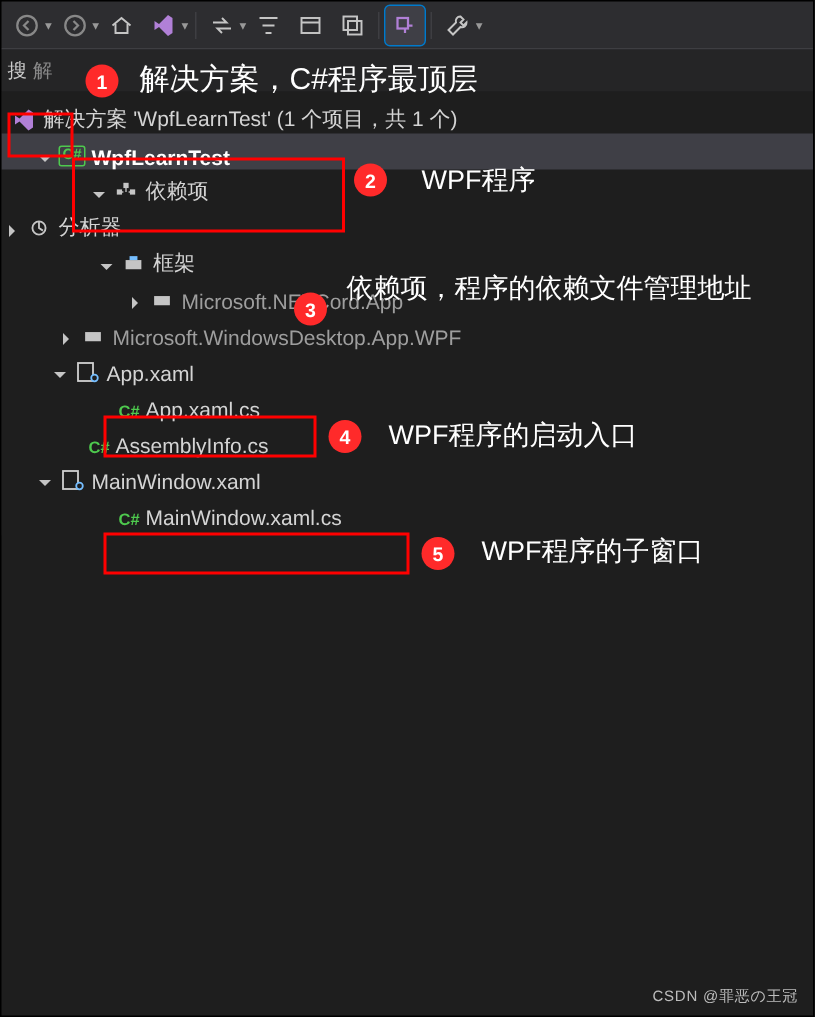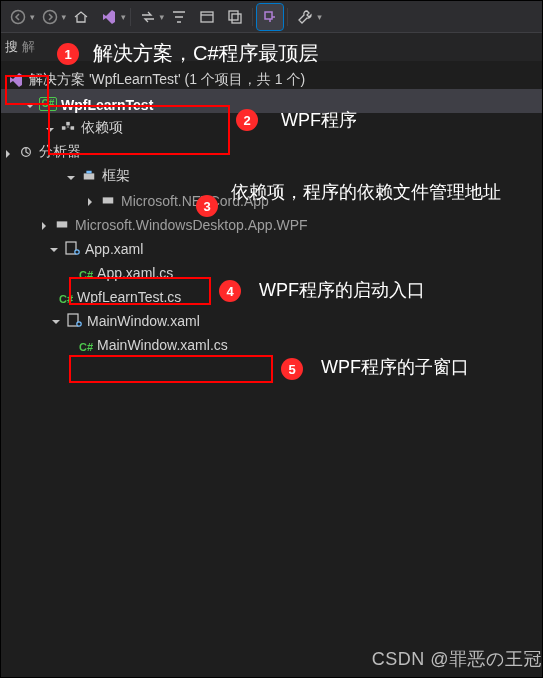--- a/index.html
+++ b/index.html
@@ -147,22 +147,22 @@
     font-size: 18px;
     font-weight: 400;
     line-height: 1.25;
     z-index: 55;
     pointer-events: none;
   }
 
   .watermark {
     position: absolute;
     bottom: 6px;
-    right: 0;
-    font-size: 18px;
+    right: 10px;
+    font-size: 10px;
     color: #bdbdbd;
     letter-spacing: 0.5px;
   }
 </style>
 </head>
 <body>
 
 <div class="toolbar">
   <div class="tool-btn">
     <svg viewBox="0 0 16 16" fill="none" stroke="#888" stroke-width="1.5">
@@ -255,21 +255,21 @@
       <svg viewBox="0 0 10 10" width="10" height="10" fill="#c5c5c5">
           <path d="M1 3l4 4 4-4z"></path>
         </svg>
     </span>
     <span class="icon-box">
         <span class="cs-badge">C#</span>
       </span>
     <span class="row-label bold">WpfLearnTest</span>
   </div>
 
-  <div class="row" style="padding-left:42px">
+  <div class="row" style="padding-left:58px">
     <span class="expander">
       <svg viewBox="0 0 10 10" width="10" height="10" fill="#c5c5c5">
           <path d="M1 3l4 4 4-4z"></path>
         </svg>
     </span>
     <span class="icon-box">
       <svg viewBox="0 0 16 16" width="14" height="14" fill="#c5c5c5">
           <rect x="1" y="6" width="4" height="4"></rect>
           <rect x="11" y="6" width="4" height="4"></rect>
           <rect x="6" y="1" width="4" height="4"></rect>
@@ -330,21 +330,21 @@
         </svg>
     </span>
     <span class="icon-box">
       <svg viewBox="0 0 16 16" width="14" height="14" fill="#c5c5c5">
           <rect x="2" y="5" width="12" height="7"></rect>
         </svg>
     </span>
     <span class="row-label dim">Microsoft.WindowsDesktop.App.WPF</span>
   </div>
 
-  <div class="row" style="padding-left:46px">
+  <div class="row" style="padding-left:32px">
     <span class="expander">
       <svg viewBox="0 0 10 10" width="10" height="10" fill="#c5c5c5">
           <path d="M1 3l4 4 4-4z"></path>
         </svg>
     </span>
     <span class="icon-box">
       <svg viewBox="0 0 16 16" width="16" height="16" fill="none" stroke="#d0d0d0" stroke-width="1.2">
           <rect x="2" y="2" width="10" height="12"></rect>
           <circle cx="13" cy="12" r="2.2" fill="#1e1e1e" stroke="#75beff"></circle>
         </svg>
@@ -352,24 +352,24 @@
     <span class="row-label">App.xaml</span>
   </div>
 
   <div class="row" style="padding-left:78px">
     <span class="cs-text">C#</span>
     <span class="row-label">App.xaml.cs</span>
   </div>
 
   <div class="row" style="padding-left:58px">
     <span class="cs-text">C#</span>
-    <span class="row-label">WpfLearnTest.cs</span>
-  </div>
-
-  <div class="row" style="padding-left:48px">
+    <span class="row-label">AssemblyInfo.cs</span>
+  </div>
+
+  <div class="row" style="padding-left:22px">
     <span class="expander">
       <svg viewBox="0 0 10 10" width="10" height="10" fill="#c5c5c5">
           <path d="M1 3l4 4 4-4z"></path>
         </svg>
     </span>
     <span class="icon-box">
       <svg viewBox="0 0 16 16" width="16" height="16" fill="none" stroke="#d0d0d0" stroke-width="1.2">
           <rect x="2" y="2" width="10" height="12"></rect>
           <circle cx="13" cy="12" r="2.2" fill="#1e1e1e" stroke="#75beff"></circle>
         </svg>

